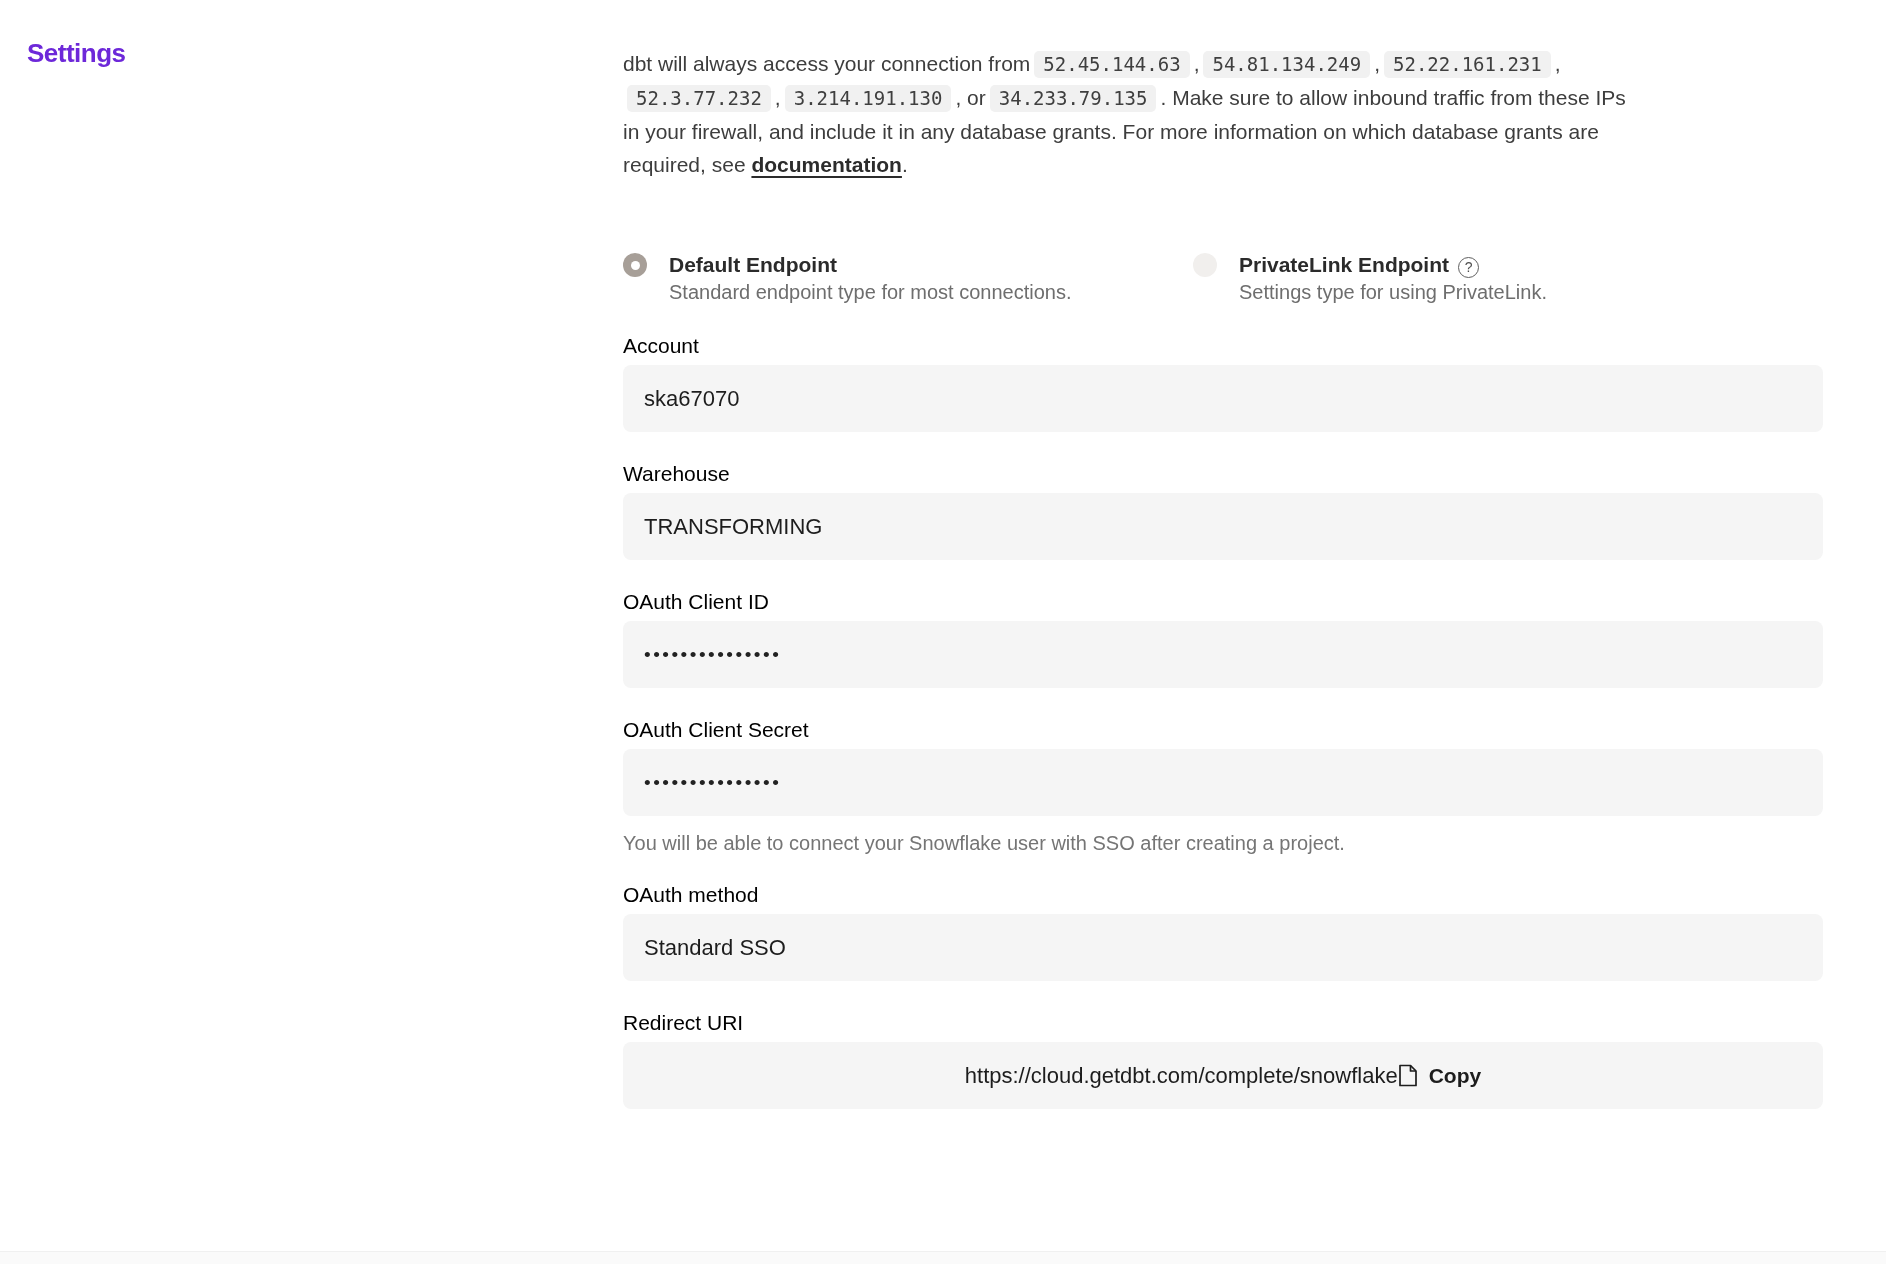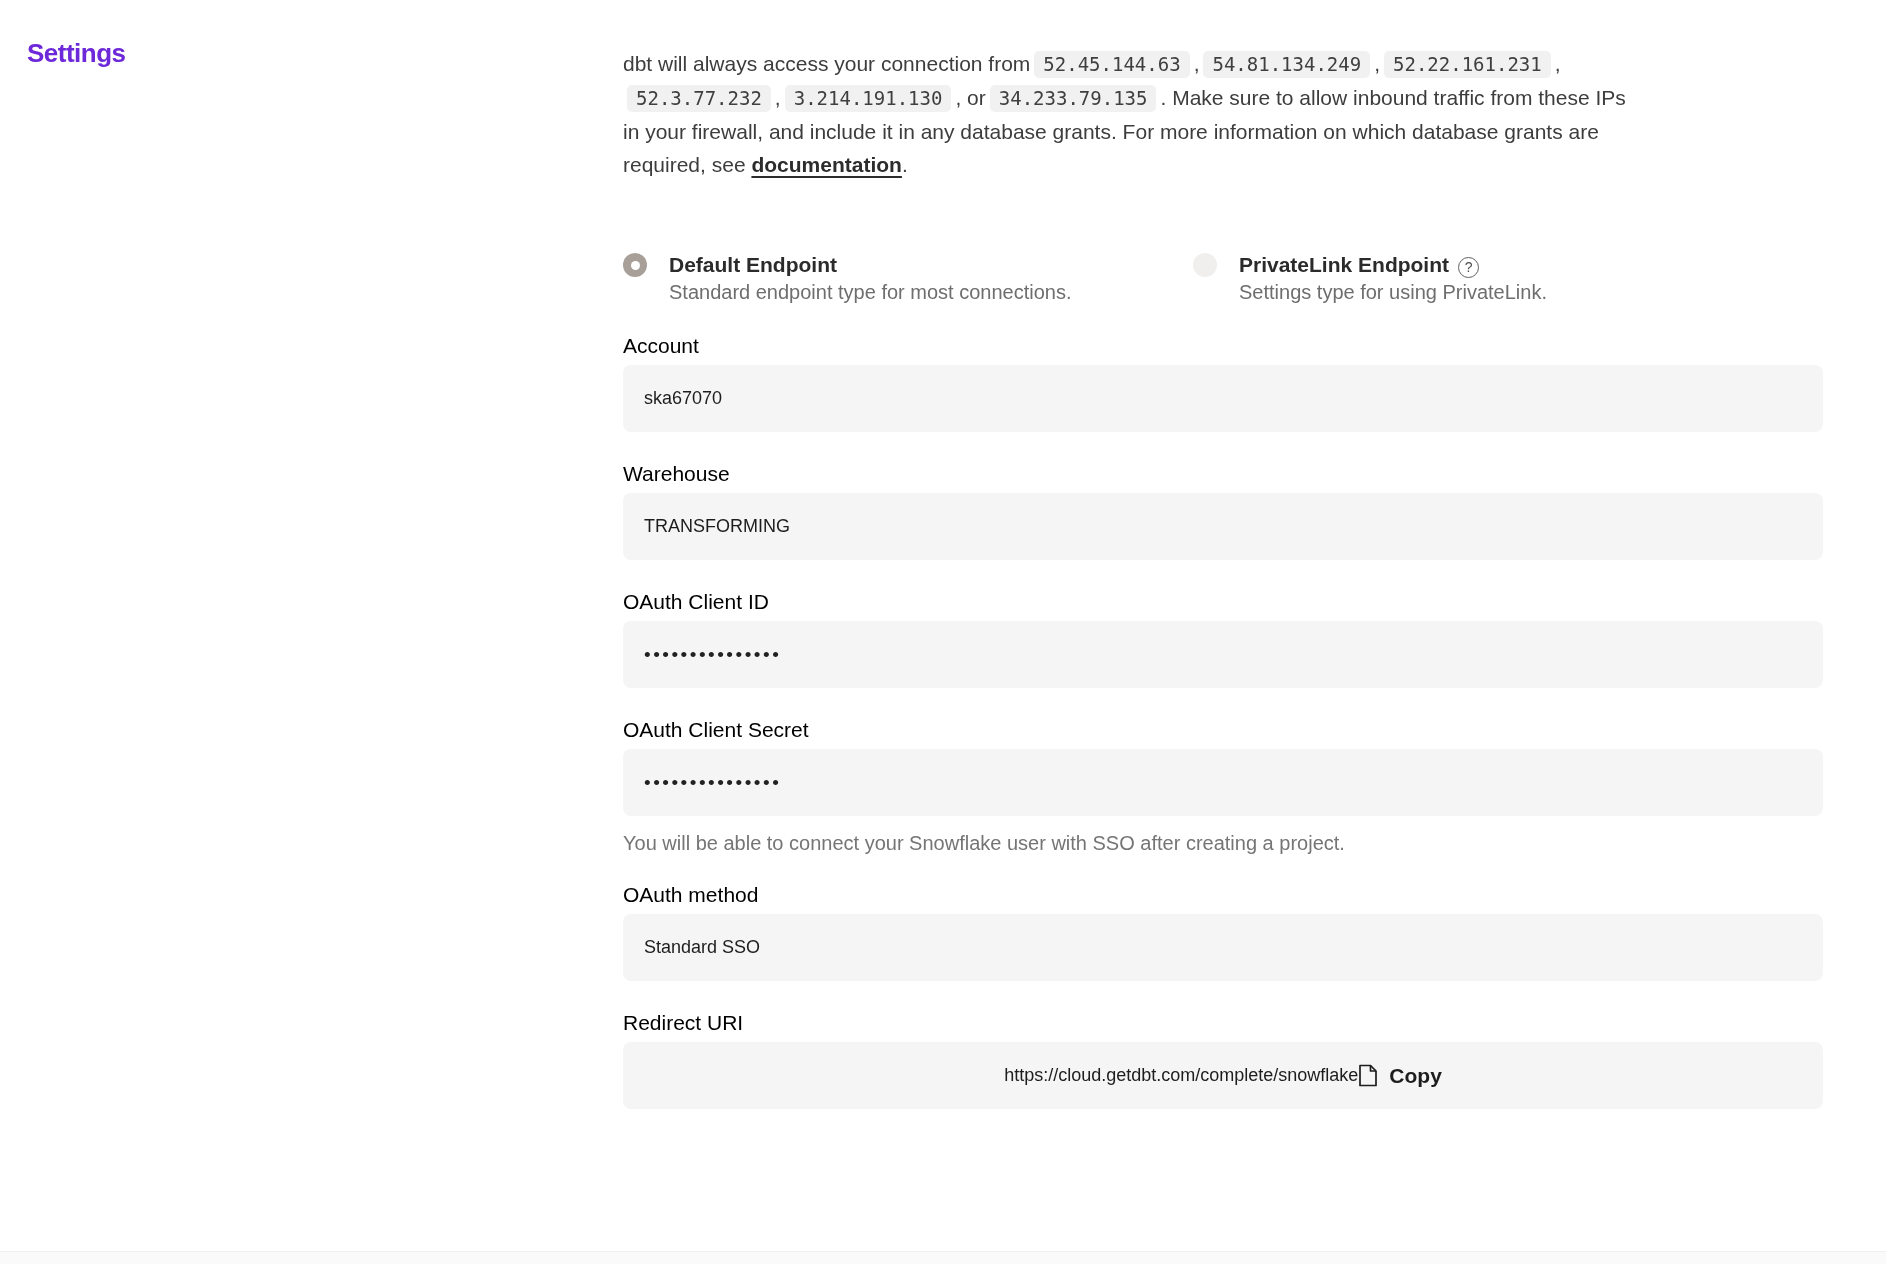--- a/index.html
+++ b/index.html
@@ -117,21 +117,21 @@
   .field-input {
     width: 1200px;
     height: 67px;
     background: var(--input-bg, #f5f5f5);
     border-radius: 8px;
     display: flex;
     align-items: center;
     padding: 0 21px;
   }
   .field-value {
-    font-size: 18px;
+    font-size: 22px;
     color: #1d1d1d;
   }
   .field-value.masked {
     letter-spacing: 2.5px;
     font-size: 19px;
     color: #222222;
   }
   .field-input.with-copy { justify-content: center; }
   .copy-button {
     display: flex;

